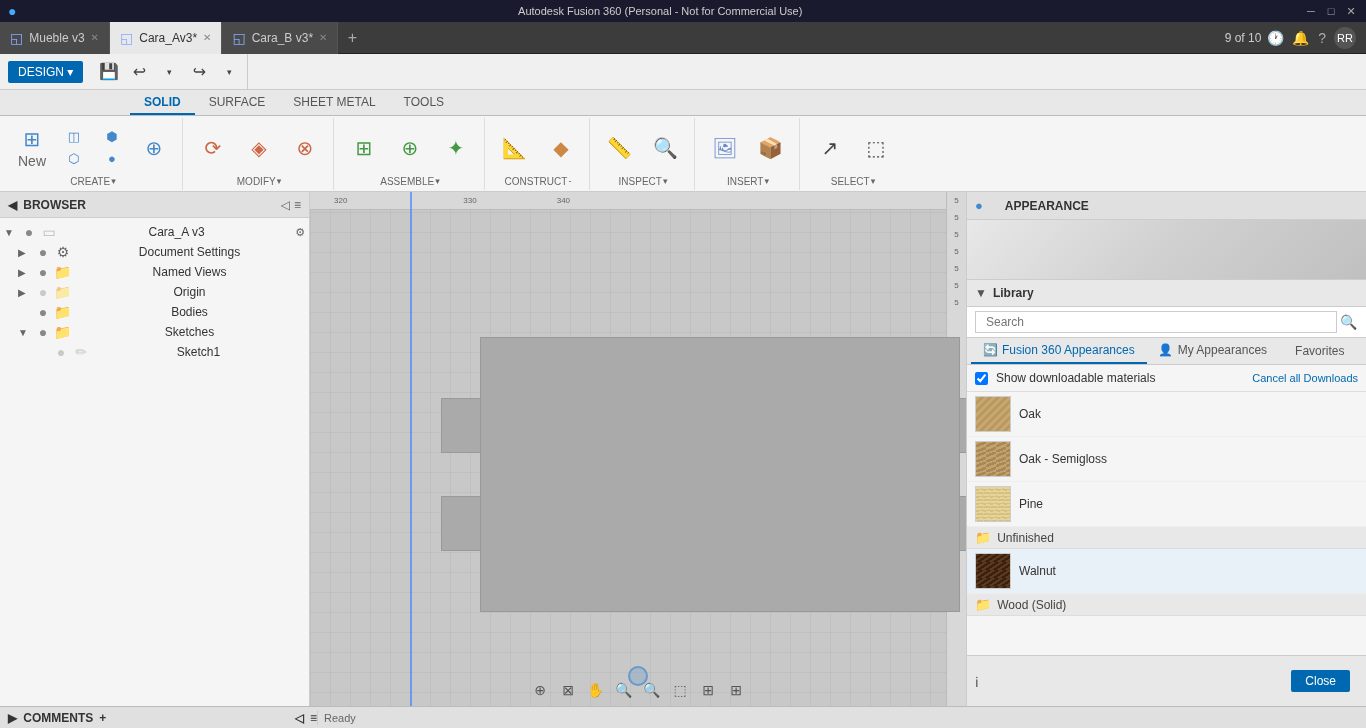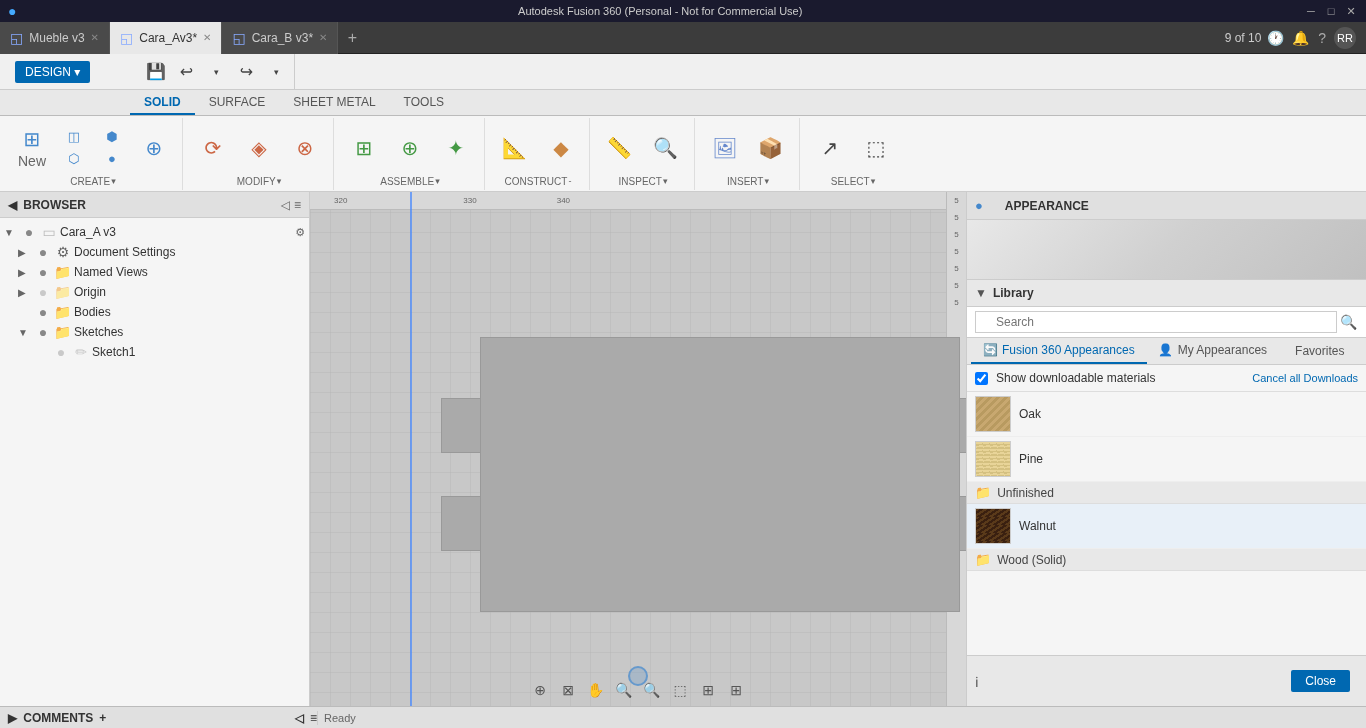--- a/index.html
+++ b/index.html
@@ -48,22 +48,21 @@
     .tab-info-icons { display: flex; gap: 8px; align-items: center; }
     .tab-info-icons span { color: #aaa; cursor: pointer; font-size: 14px; }
 
     
     #toolbar {
       height: 36px;
       background: #f0f0f0;
       display: flex;
       align-items: center;
       border-bottom: 1px solid #ccc;
-      padding: 0 15px;
-      gap: 40px;
+      padding: 0 8px;
     }
     .design-btn {
       background: #0068b1;
       color: white;
       border: none;
       padding: 4px 10px;
       font-size: 12px;
       cursor: pointer;
       border-radius: 2px;
       margin-right: 8px;
@@ -188,21 +187,21 @@
       display: flex;
       align-items: center;
       padding: 2px 4px;
       cursor: pointer;
       font-size: 12px;
       color: #333;
       gap: 2px;
     }
     .tree-item .expand-arrow { width: 14px; font-size: 10px; color: #666; }
     .tree-item .item-icon { font-size: 14px; width: 18px; text-align: center; }
-    .tree-item .item-label { flex: 1; }
+    .tree-item .item-label { flex: 1; text-align: center; }
     .tree-indent-1 { padding-left: 18px; }
     .tree-indent-2 { padding-left: 36px; }
 
     
     #canvas-area {
       flex: 1;
       background: #c8c8c8;
       position: relative;
       overflow: hidden;
       background-image:
@@ -341,21 +340,21 @@
       padding: 4px 8px;
       background: #fff;
       border-bottom: 1px solid #ccc;
       display: flex;
       align-items: center;
       gap: 4px;
     }
     #search-box input {
       flex: 1;
       border: 1px solid #ccc;
-      padding: 3px 20px;
+      padding: 3px 10px;
       font-size: 12px;
       outline: none;
       background: #fff;
     }
     #search-box .search-icon { color: #888; font-size: 14px; cursor: pointer; }
 
     #appearance-tabs {
       display: flex;
       background: #e8e8e8;
       border-bottom: 1px solid #ccc;
@@ -850,20 +849,24 @@
         <span class="cancel-link">Cancel all Downloads</span>
       </div>
 
       <div id="material-list">
 
         <div class="material-item">
           <div class="material-thumb wood-oak"></div>
           <span class="material-name">Oak</span>
         </div>
 
+        <div class="material-item">
+          <div class="material-thumb wood-oak-semi"></div>
+          <span class="material-name">Oak - Semigloss</span>
+        </div>
 
         <div class="material-item">
           <div class="material-thumb wood-pine"></div>
           <span class="material-name">Pine</span>
         </div>
 
         <div class="section-header-row">
           <span class="folder-icon">📁</span>
           <span>Unfinished</span>
         </div>

